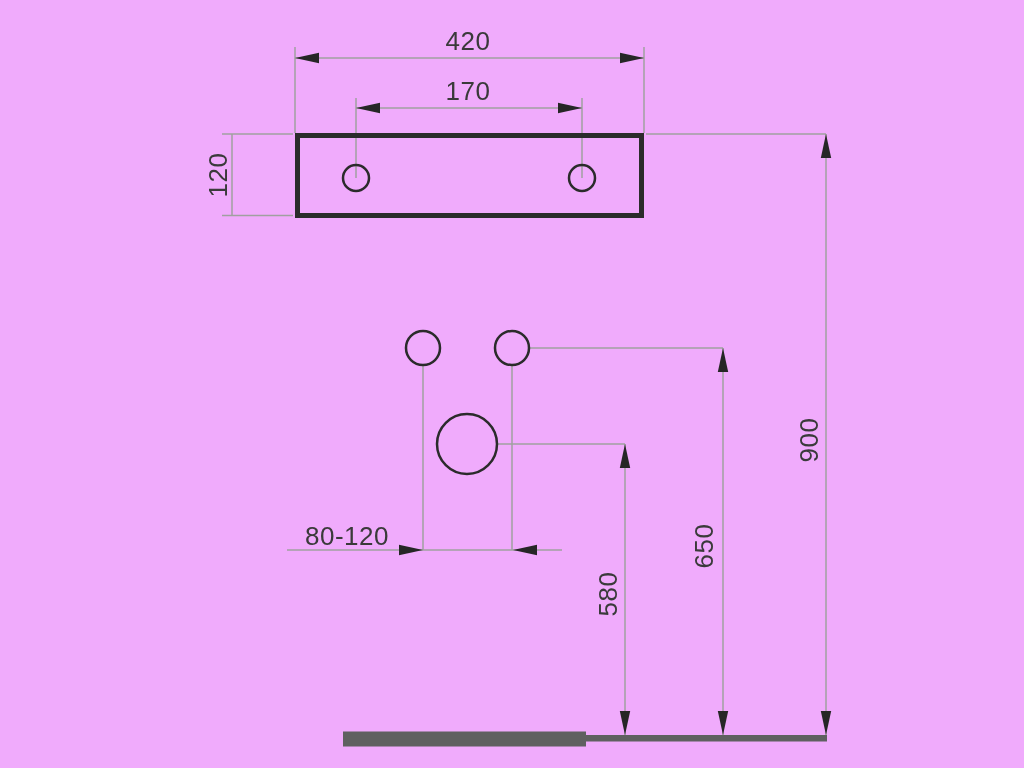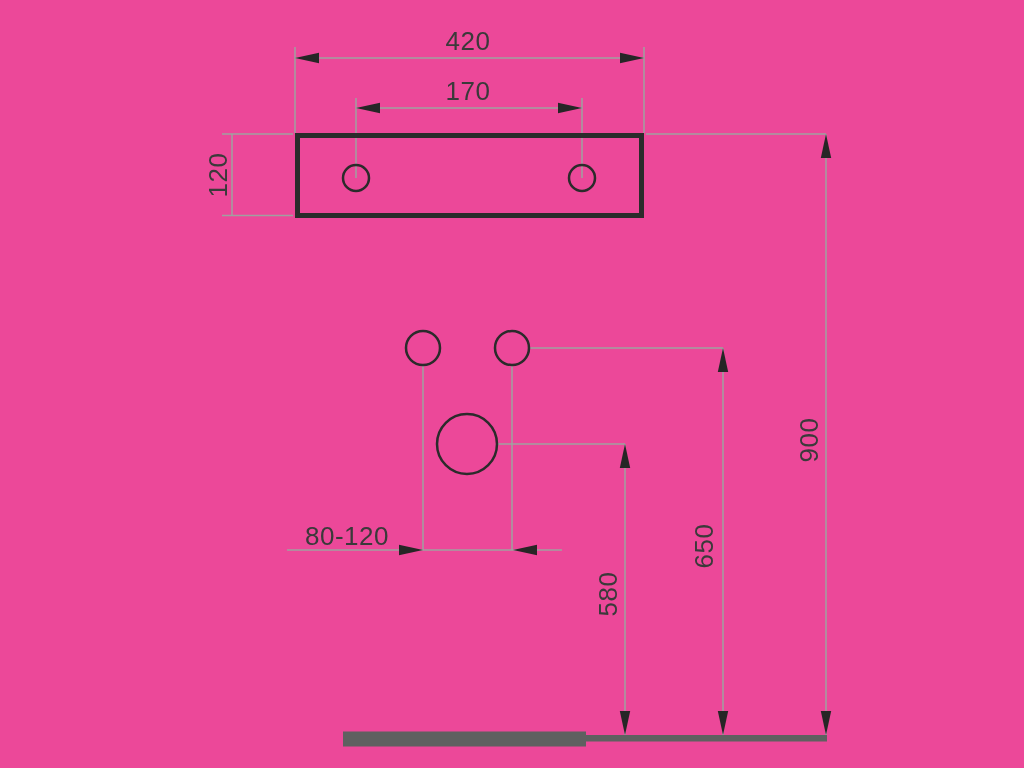--- a/index.html
+++ b/index.html
@@ -4,21 +4,21 @@
 <style>
   html, body {
     margin: 0;
     padding: 0;
     background: #ffffff;
   }
   .stage {
     position: relative;
     width: 1024px;
     height: 768px;
-    background: #ec4899;
+    background: #f0abfc;
     overflow: hidden;
   }
   svg { display: block; }
 
   .thin-line {
     stroke: #a0a0a0;
     stroke-width: 1.5;
     fill: none;
   }
   .outline-heavy {

